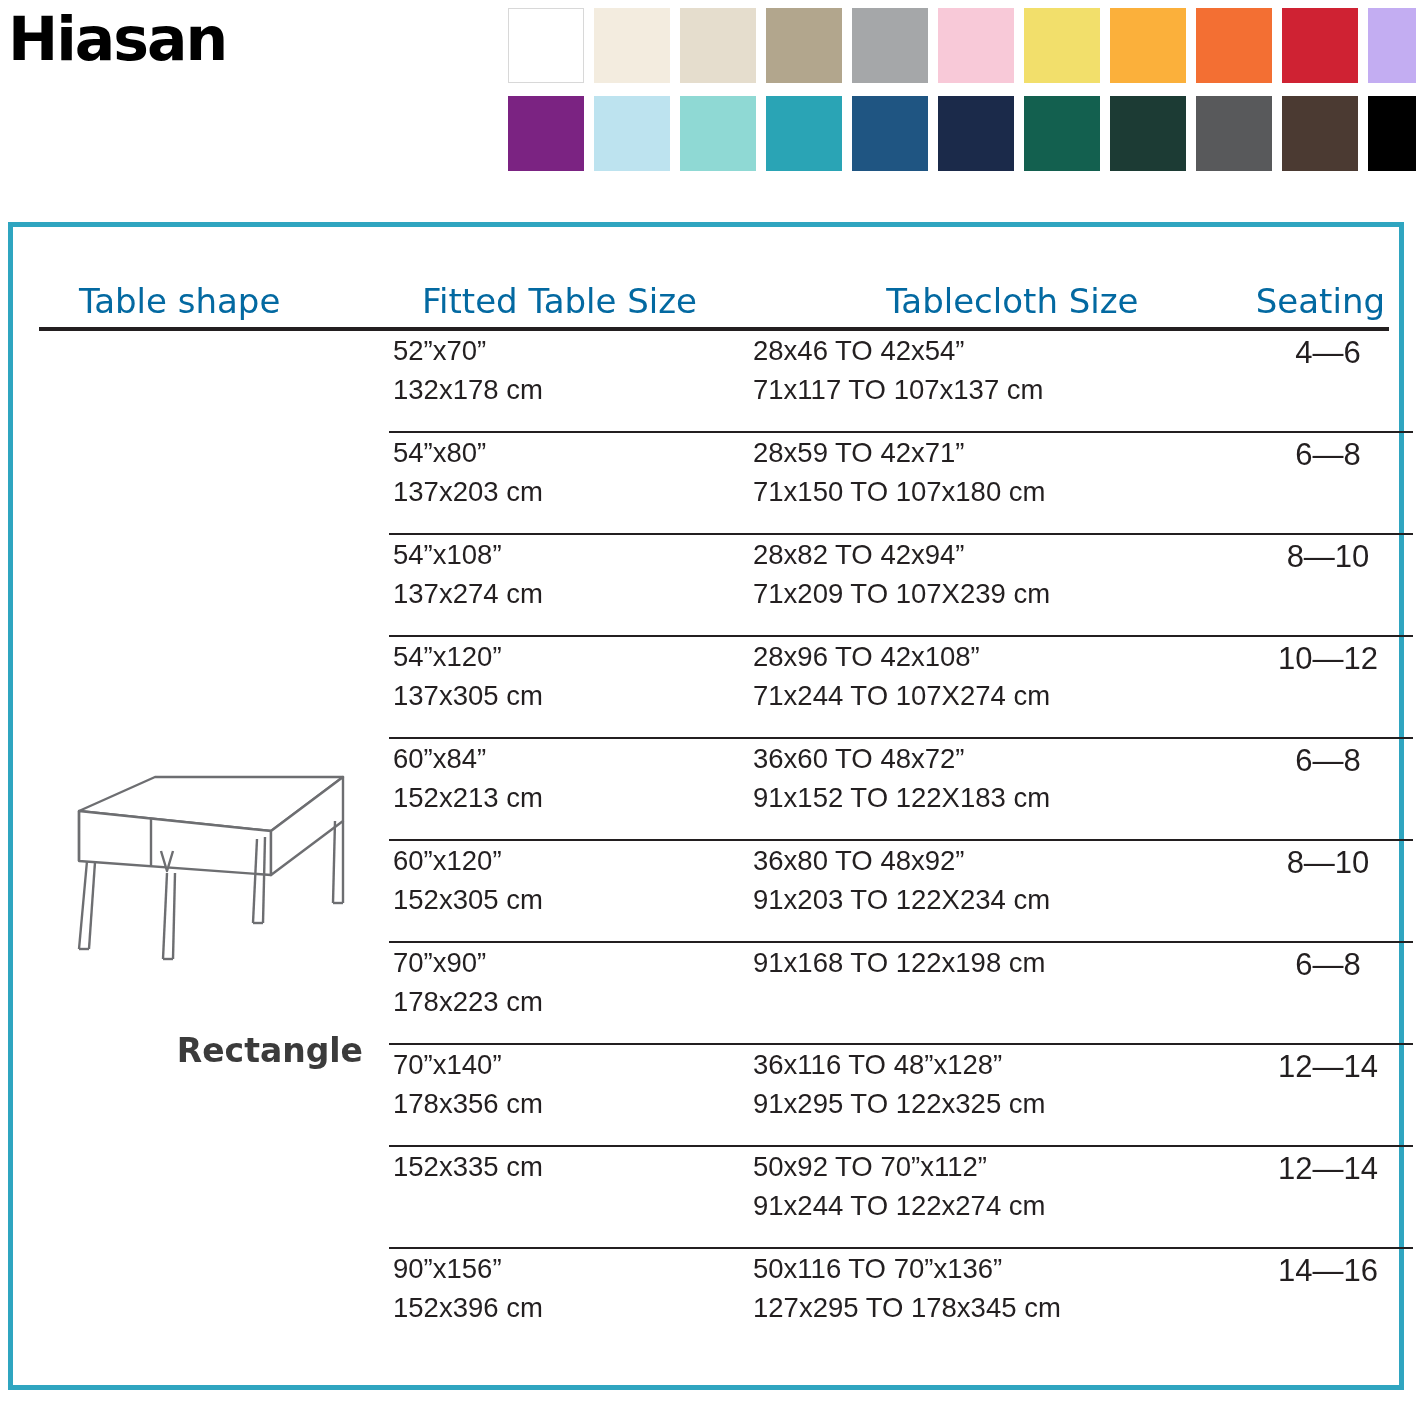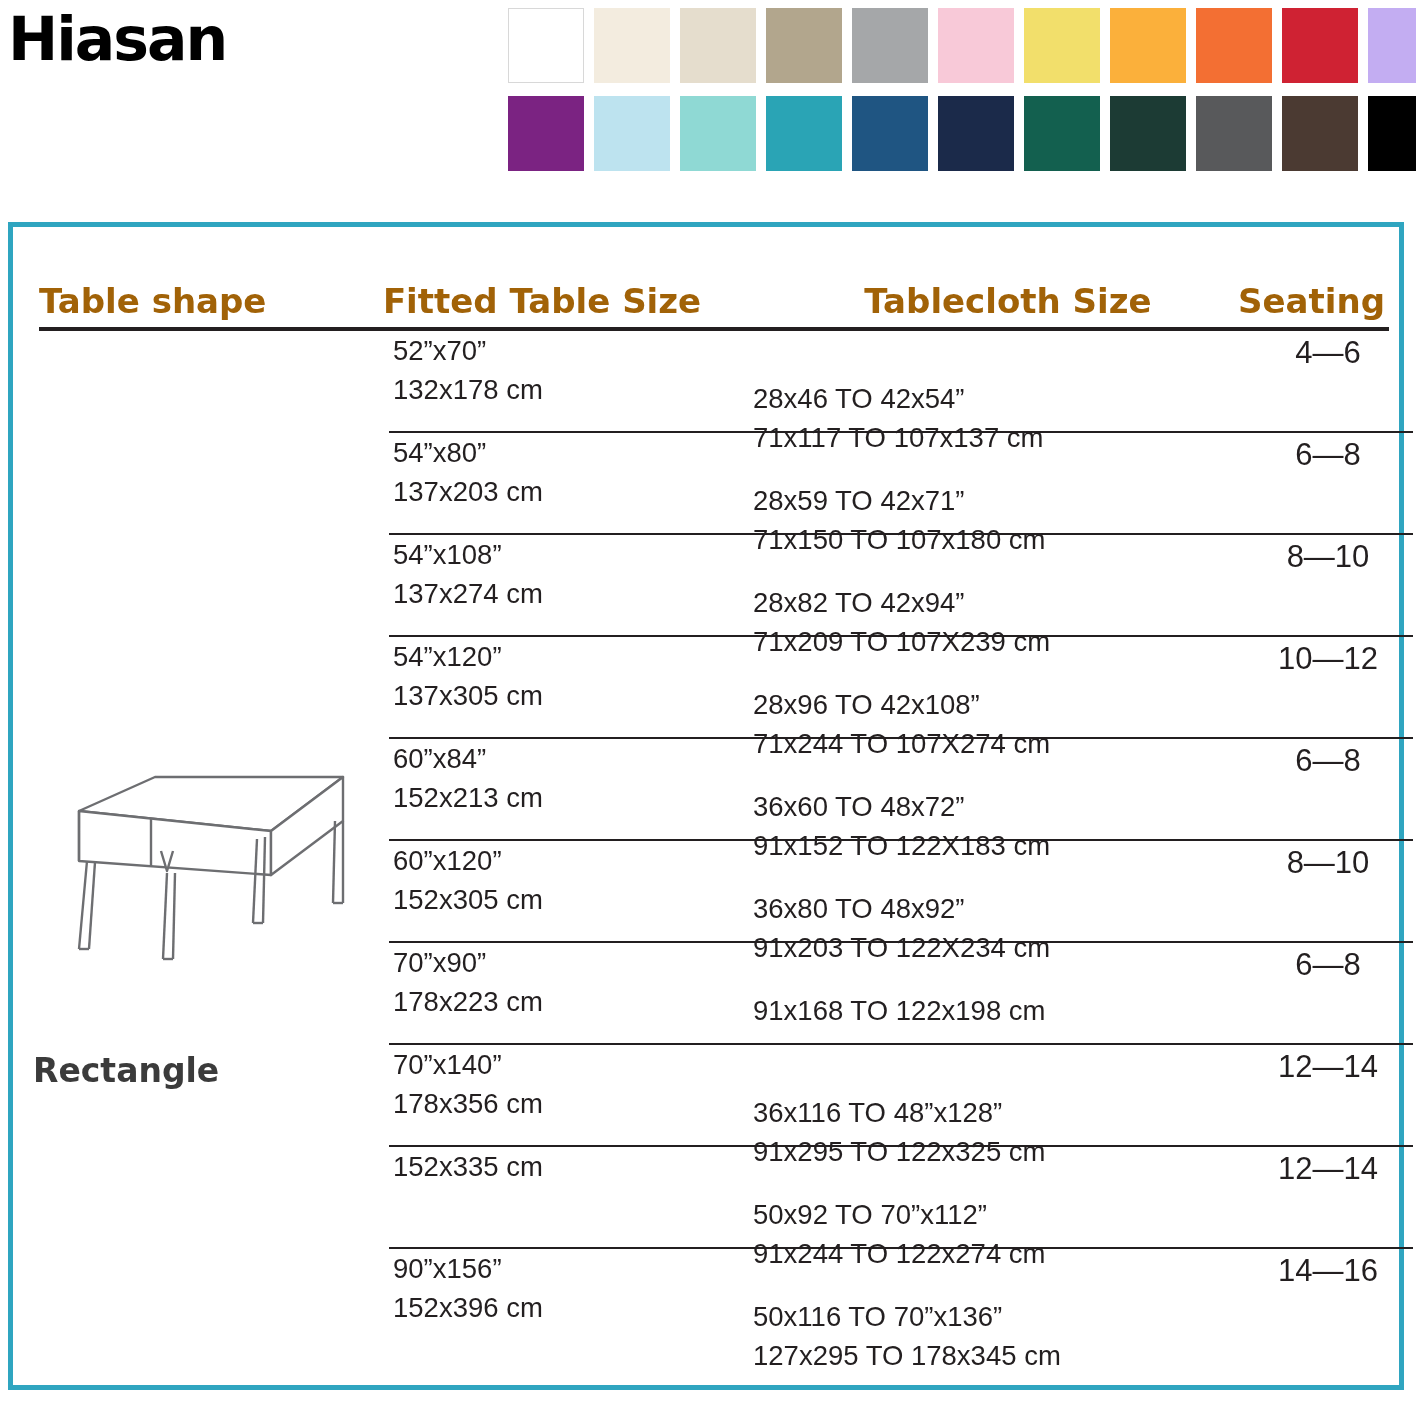--- a/index.html
+++ b/index.html
@@ -77,24 +77,25 @@
 
   
   .thead {
     display: flex;
     align-items: flex-end;
     height: 66px;
     padding-left: 6px;
   }
   .th {
     font-family: "DejaVu Sans", sans-serif;
-    font-weight: 700;
+    font-weight: 400;
     font-size: 34px;
-    color: #a16207;
+    color: #0369a1;
     white-space: nowrap;
+    margin-left: 40px;
   }
   .col-shape   { width: 350px; }
   .col-cloth   { width: 360px; }
   .col-fitted  { width: 490px; }
   .col-seat    { width: 170px; text-align: right; }
 
   .thead-rule {
     height: 4px;
     background: #231f20;
     margin: 6px 0 0 6px;
@@ -112,24 +113,24 @@
     flex: none;
   }
   .shape-illu {
     position: absolute;
     top: 432px;
     left: 10px;
     width: 320px;
   }
   .shape-label {
     position: absolute;
-    top: 720px;
+    top: 700px;
     left: 0;
     width: 330px;
-    text-align: left;
+    text-align: right;
     font-family: "DejaVu Sans", sans-serif;
     font-weight: 700;
     font-size: 33px;
     color: #3b3b3b;
   }
 
   .rows {
     flex: 1;
   }
   .row {
@@ -143,21 +144,21 @@
 
   .cell {
     font-size: 27.5px;
     line-height: 1.42;
     color: #231f20;
     font-family: "Liberation Sans", sans-serif;
   }
   .cell .l1, .cell .l2 { display: block; white-space: nowrap; }
 
   .c-cloth  { width: 360px; padding-left: 4px; }
-  .c-fitted { width: 490px; margin-top: 48px; }
+  .c-fitted { width: 490px; }
   .c-seat {
     width: 170px;
     font-size: 31px;
     text-align: center;
     white-space: nowrap;
   }
 </style>
 </head>
 <body>
 

